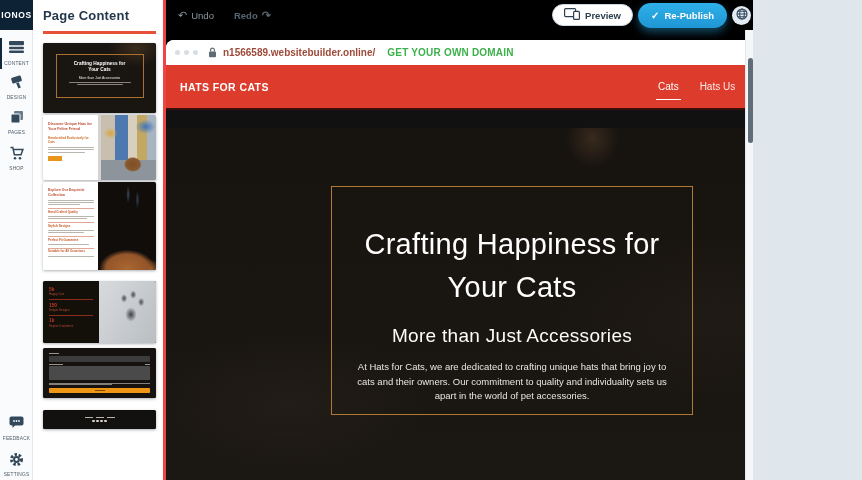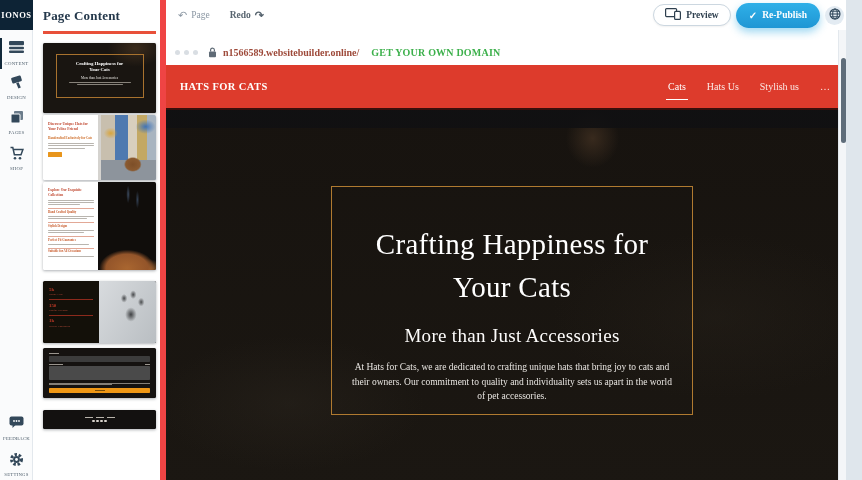--- a/index.html
+++ b/index.html
@@ -1,32 +1,32 @@
 <!DOCTYPE html>
 <html><head>
 <meta charset="utf-8">
 <style>
   * { margin:0; padding:0; box-sizing:border-box; }
   html,body { background:#dfe6ec; }
   body { font-family:"Liberation Sans", sans-serif; }
-  .app { position:relative; width:846px; height:480px; background:#ffffff; overflow:hidden;font-family:Liberation Serif, serif; }
+  .app { position:relative; width:753px; height:480px; background:#000000; overflow:hidden; }
 
   
   .rail { position:absolute; left:0; top:0; width:33px; height:480px; background:#fafbfc; border-right:1px solid #e3e8ed; z-index:5; }
   .rail-logo { position:absolute; left:0; top:0; width:33px; height:30px; background:#0d2335; color:#fff;
                font-size:8.5px; font-weight:bold; letter-spacing:.6px; display:flex; align-items:center; justify-content:center; overflow:hidden; }
   .rail-item { position:absolute; left:0; width:33px; text-align:center; cursor:pointer; }
   .rail-item .lbl { font-size:4.8px; color:#4c5c6a; margin-top:2px; letter-spacing:.2px; }
   .rail-item.active::before { content:""; position:absolute; left:0; top:-3px; bottom:-3px; width:2px; background:#12293b; }
   .ri-content{top:41px;} .ri-design{top:75px;} .ri-pages{top:110px;} .ri-shop{top:146px;}
   .ri-feedback{top:416px;} .ri-settings{top:452px;}
   .rail-item svg, .rail-item .glyph { display:inline-block; vertical-align:top; }
 
   
-  .panel { position:absolute; left:33px; top:0; width:133px; height:480px; background:#ffffff; border-right:6px solid #ef4444; z-index:4; }
+  .panel { position:absolute; left:33px; top:0; width:133px; height:480px; background:#ffffff; border-right:3px solid #ef4444; z-index:4; }
   .panel-title { position:absolute; left:10px; top:8px; font-size:13px; font-weight:bold; color:#24384b; letter-spacing:.2px; }
   .panel-rule { position:absolute; left:10px; top:31px; width:113px; height:2.5px; background:#e8503a; }
 
   .thumb { position:absolute; left:10px; width:113px; border-radius:1.5px; overflow:hidden;
            box-shadow:0 1px 3px rgba(20,30,40,.35); cursor:pointer; }
   .t1{top:43px;height:70px;background:radial-gradient(40px 26px at 82% 8%, rgba(120,85,50,.35), transparent 70%),#191511;}
   .t2{top:115px;height:65px;background:#fff;display:flex;}
   .t3{top:182px;height:88px;background:#fff;display:flex;}
   .t4{top:281px;height:62px;background:#131009;display:flex;}
   .t5{top:348px;height:50px;background:#151210;padding:5px 6px;}
@@ -324,21 +324,21 @@
           <i></i>
           <i></i>
         </div>
     </div>
   </section>
 
   <div class="toolbar">
     <div class="undo-redo">
       <div class="tb-undo">
         <span class="tb-arrow">↶</span>
-        <span>Page</span>
+        <span>Undo</span>
       </div>
       <div class="tb-redo">
         <span>Redo</span>
         <span class="tb-arrow">↷</span>
       </div>
     </div>
     <div class="tb-spacer"></div>
     <div class="btn-preview">
       <span>
         <svg width="16" height="12" viewBox="0 0 16 12">

